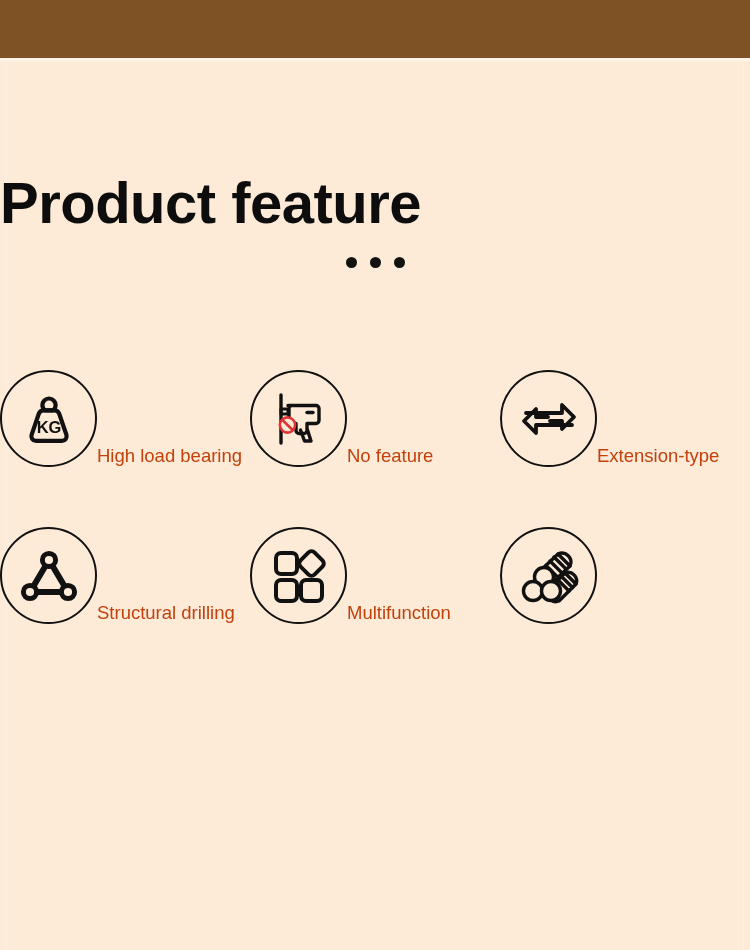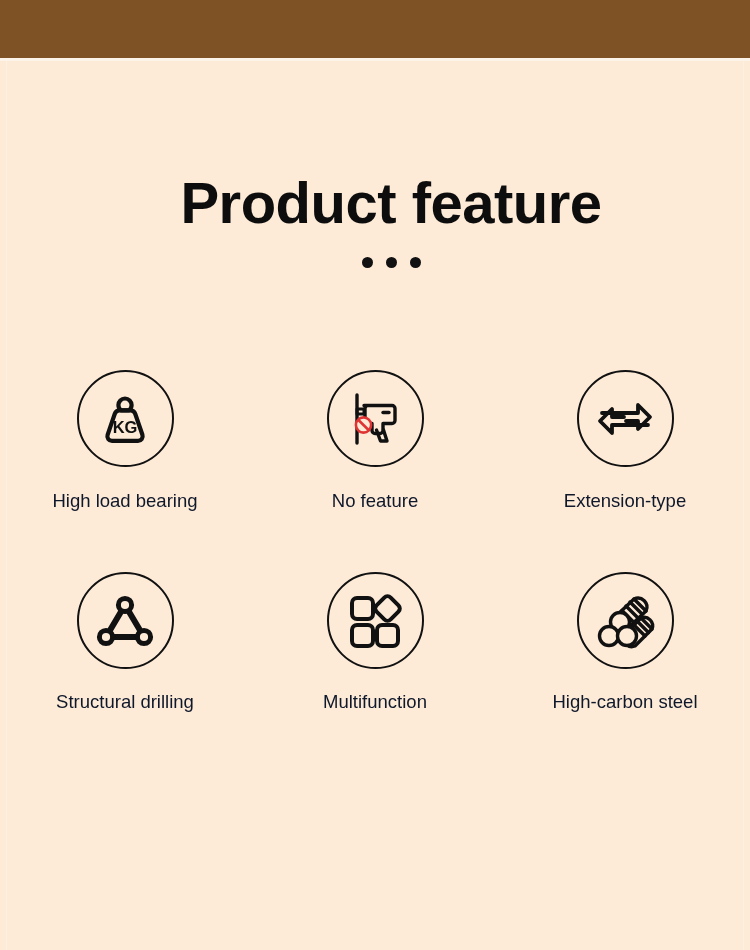--- a/index.html
+++ b/index.html
@@ -49,22 +49,20 @@
     background: #fbf0e2;
   }
   .edge-line.left  { left: 6px; }
   .edge-line.right { right: 6px; }
 
   
   .heading-wrap {
     position: absolute;
     top: 170px; left: 0;
     width: 750px;
-    text-align: center;
-    padding-left: 32px;
   }
   .page-title {
     font-size: 58px;
     font-weight: bold;
     color: #0d0d0d;
     letter-spacing: -0.5px;
     line-height: 1.15;
   }
   .dots {
     margin-top: 20px;
@@ -83,38 +81,37 @@
   .features {
     position: absolute;
     top: 370px; left: 0;
     width: 750px;
     display: grid;
     grid-template-columns: repeat(3, 1fr);
     row-gap: 60px;
   }
   .feature {
     display: flex;
-    flex-direction: column;
-    align-items: center;
+    align-items: flex-end;
   }
   .icon-circle {
     width: 97px;
     height: 97px;
     border: 2.5px solid #111111;
     border-radius: 50%;
     display: flex;
     align-items: center;
     justify-content: center;
     background: transparent;
   }
   .icon-circle svg { display: block; }
   .feature-label {
     margin-top: 23px;
     font-size: 18.5px;
-    color: #0f172a;
+    color: #c2410c;
     white-space: nowrap;
     line-height: 1.2;
   }
 
   
   .features .feature:nth-child(4) .feature-label,
   .features .feature:nth-child(5) .feature-label,
   .features .feature:nth-child(6) .feature-label { margin-top: 22px; }
 </style>
 </head>
@@ -225,17 +222,16 @@
             <path d="M47 28 l11 11"></path>
             <path d="M43.5 31.5 l11 11"></path>
             <path d="M40 35 l11 11"></path>
 
             <circle cx="26" cy="32" r="9.5" fill="#fdebd8"></circle>
             <circle cx="15" cy="46" r="9.5" fill="#fdebd8"></circle>
             <circle cx="33" cy="46" r="9.5" fill="#fdebd8"></circle>
           </g>
         </svg>
       </div>
-      <div class="feature-label">High-carbon steel</div>
     </div>
 
   </div>
 </div>
 
 </body></html>

